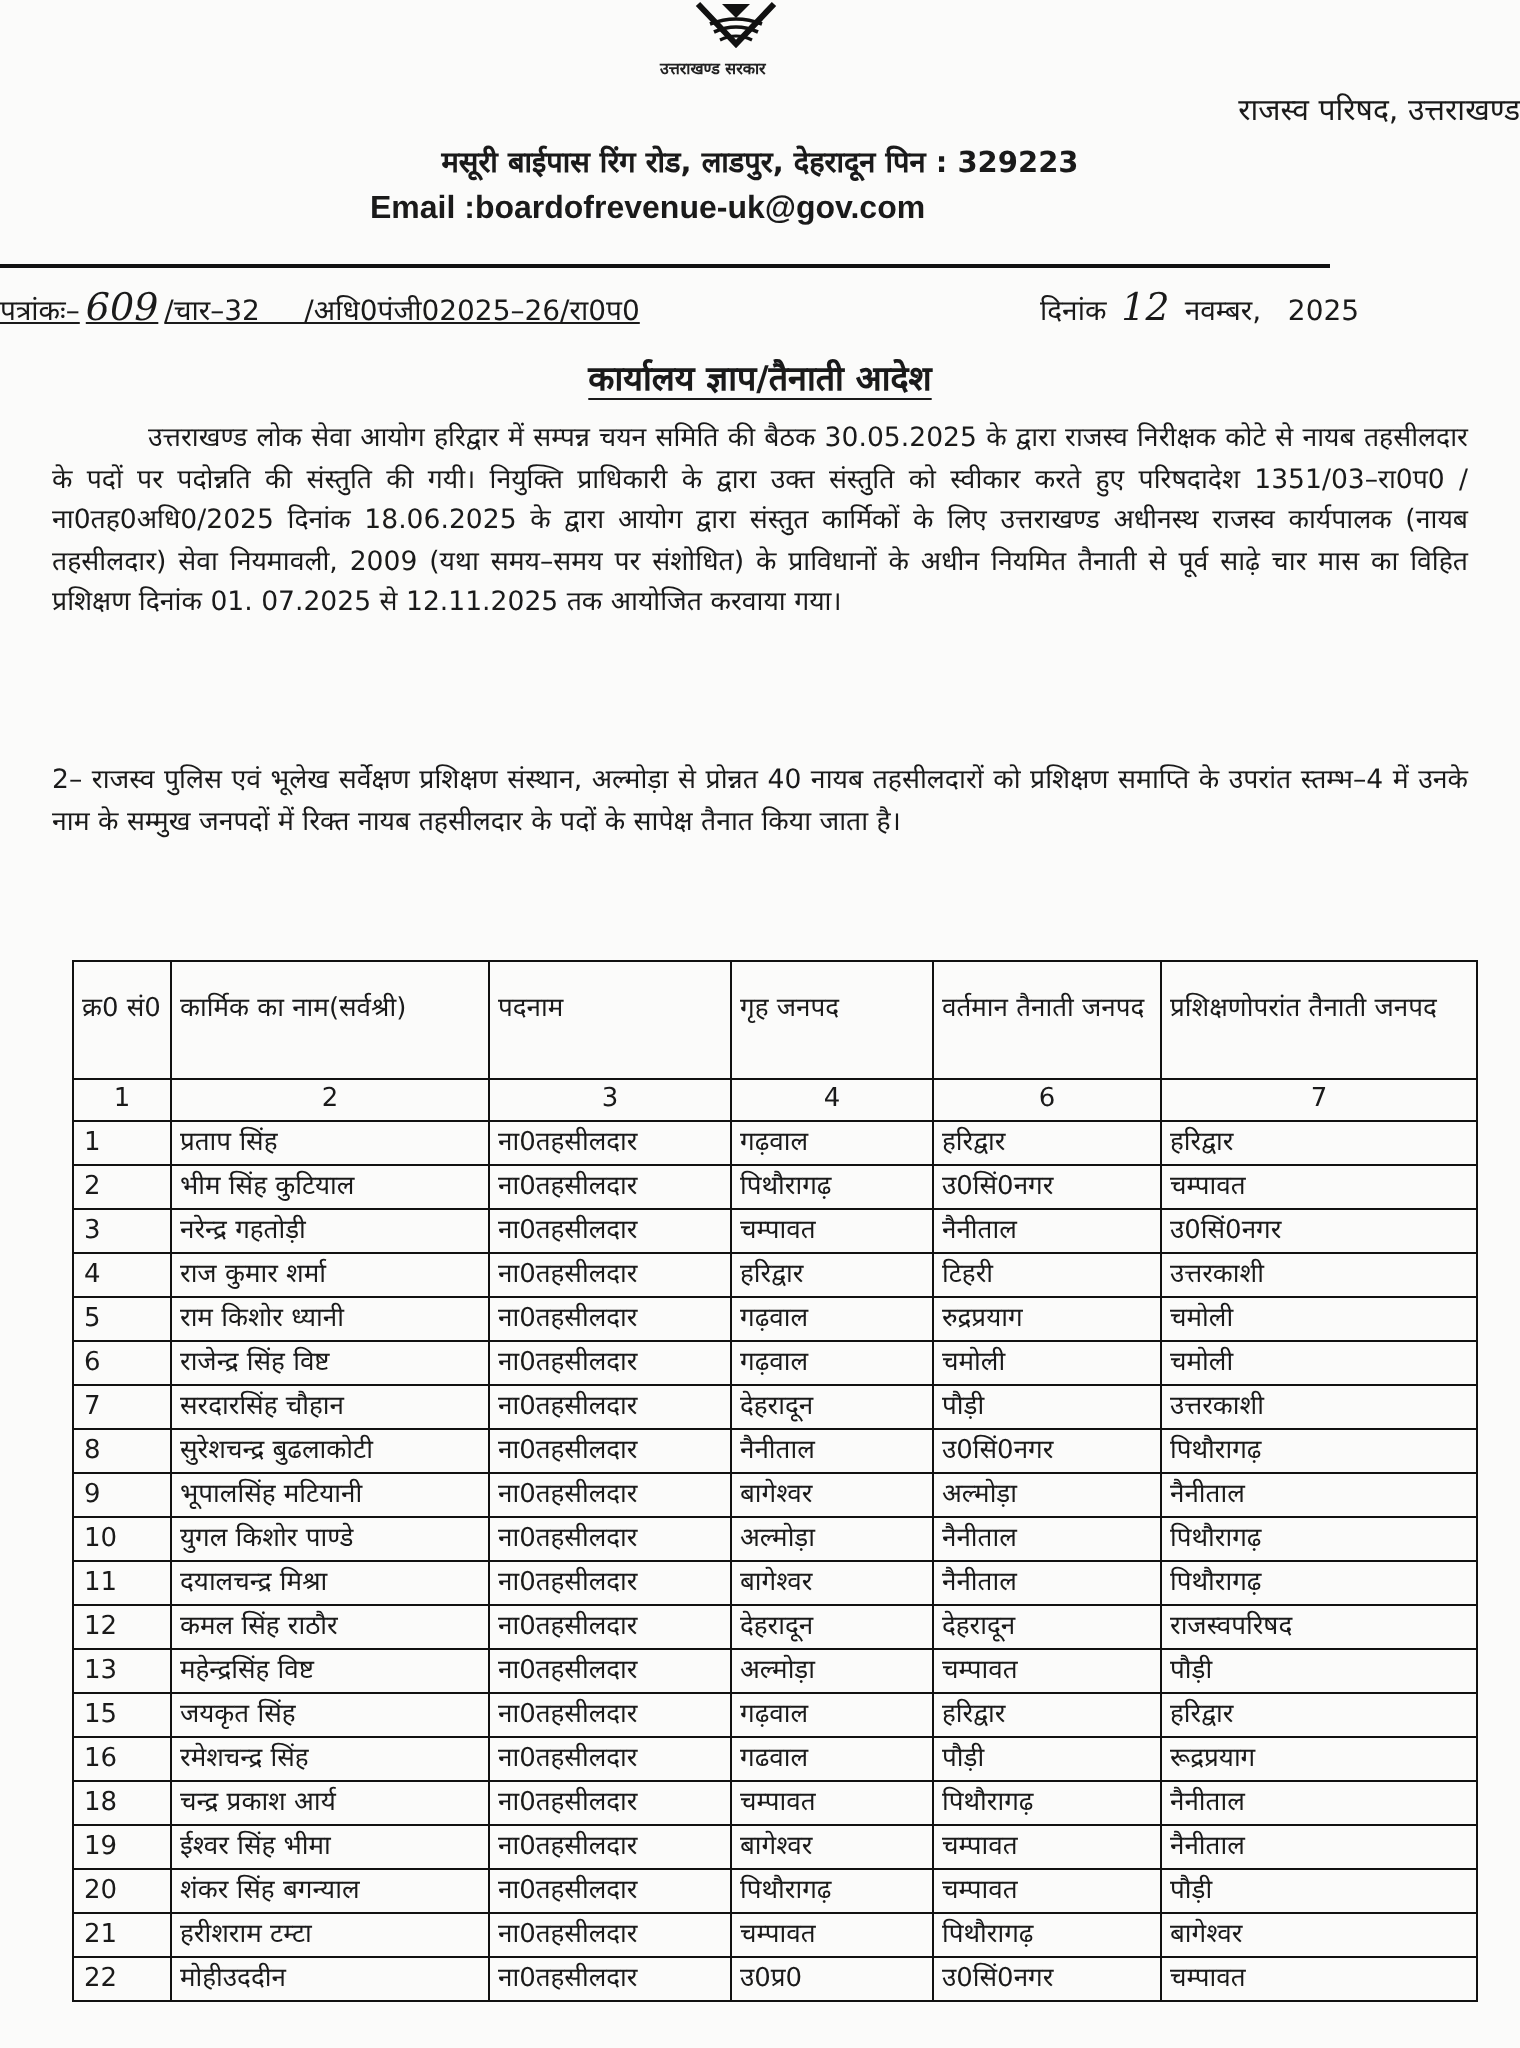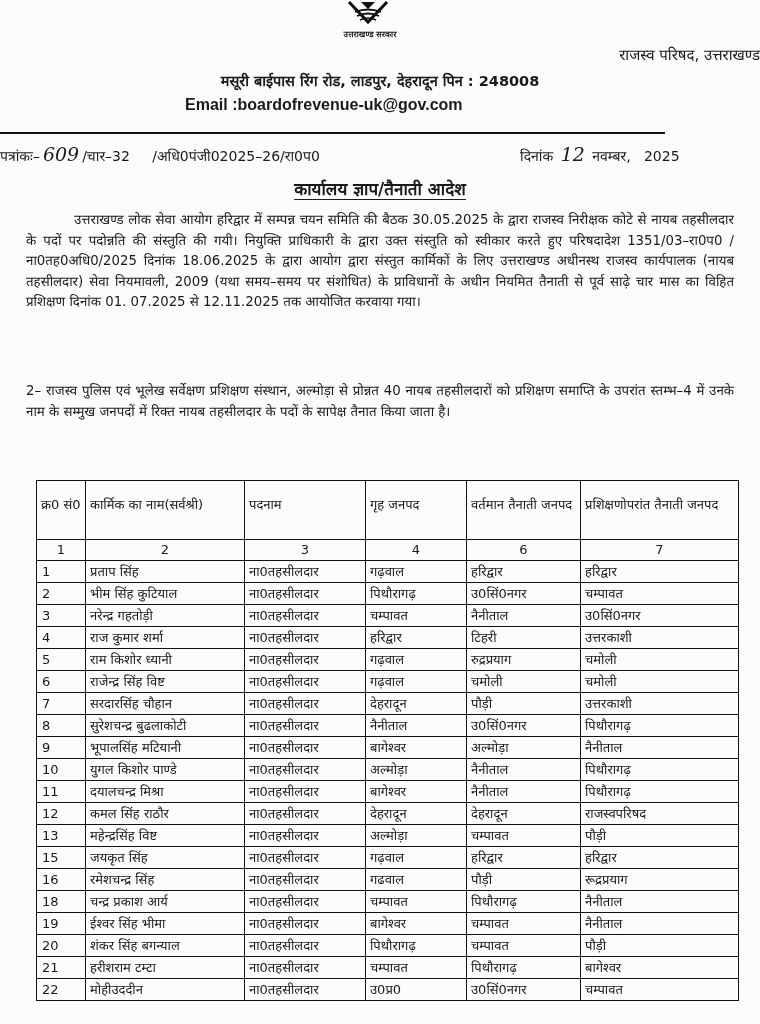--- a/index.html
+++ b/index.html
@@ -5,26 +5,26 @@
   html, body { margin:0; padding:0; }
   body {
     width:760px; height:1024px; overflow:hidden;
     background:#fbfbfa;
     font-family:"DejaVu Sans", "Liberation Sans", sans-serif;
     color:#1a1a1a;
     position:relative;
   }
   .abs { position:absolute; }
   .logo { left:343px; top:0; width:50px; height:26px; }
-  .logo-caption { left:330px; top:28px; width:80px; text-align:center; font-size:8px; font-weight:bold; color:#222; }
+  .logo-caption { left:330px; top:28px; width:80px; font-size:8px; font-weight:bold; color:#222; }
   .org-name { left:0; width:760px; top:44px; text-align:right; font-size:15px; }
   .address { left:0; width:760px; top:70px; text-align:center; font-size:14.5px; font-weight:bold; }
   .email { left:185px; top:96px; font-size:16px; font-weight:bold; font-family:"Liberation Sans", sans-serif; }
   .rule { left:0; top:132px; width:665px; height:0; border-top:2.5px solid #111; }
-  .ref-line { left:0; top:143px; font-size:14px; }
+  .ref-line { left:0; top:143px; font-size:14px;text-decoration:underline; }
   .ref-hand { font-family:"DejaVu Serif", serif; font-style:italic; font-size:19px; margin:0 3px; }
   .date-line { left:520px; top:143px; font-size:14px; }
   .title { left:0; width:760px; top:177px; text-align:center; font-size:17px; font-weight:bold; }
   .title span { text-decoration:underline; text-underline-offset:4px; }
   .para { left:26px; width:708px; font-size:13.3px; line-height:20.6px; text-align:justify; }
   .para1 { top:210px; text-indent:48px; }
   .para2 { top:381px; }
   table.deploy {
     position:absolute; left:36px; top:480px;
     border-collapse:collapse; table-layout:fixed;
@@ -49,21 +49,21 @@
   <svg width="50" height="26" viewBox="0 0 50 26">
     <path d="M6 2 L25 22 L44 2" fill="none" stroke="#111" stroke-width="3"></path>
     <path d="M18 2 L25 9 L32 2 Z" fill="#111"></path>
     <path d="M12 12 Q25 7 38 12" fill="none" stroke="#111" stroke-width="1.8"></path>
     <path d="M14 16 Q25 11 36 16" fill="none" stroke="#111" stroke-width="1.8"></path>
     <path d="M17 20 Q25 16 33 20" fill="none" stroke="#111" stroke-width="1.6"></path>
   </svg>
 </div>
 <div class="abs logo-caption">उत्तराखण्ड सरकार</div>
 <div class="abs org-name">राजस्व परिषद, उत्तराखण्ड</div>
-<div class="abs address">मसूरी बाईपास रिंग रोड, लाडपुर, देहरादून पिन : 248008</div>
+<div class="abs address">मसूरी बाईपास रिंग रोड, लाडपुर, देहरादून पिन : 329223</div>
 <div class="abs email">Email :boardofrevenue-uk@gov.com</div>
 <div class="abs rule"></div>
 
 <div class="abs ref-line">
   <span>पत्रांकः–</span><span class="ref-hand">609</span><span style="white-space:pre">/चार–32     /अधि0पंजी02025–26/रा0प0</span>
 </div>
 <div class="abs date-line">
   <span>दिनांक</span>
   <span class="ref-hand">12</span>
   <span style="white-space:pre">नवम्बर,   2025</span>

